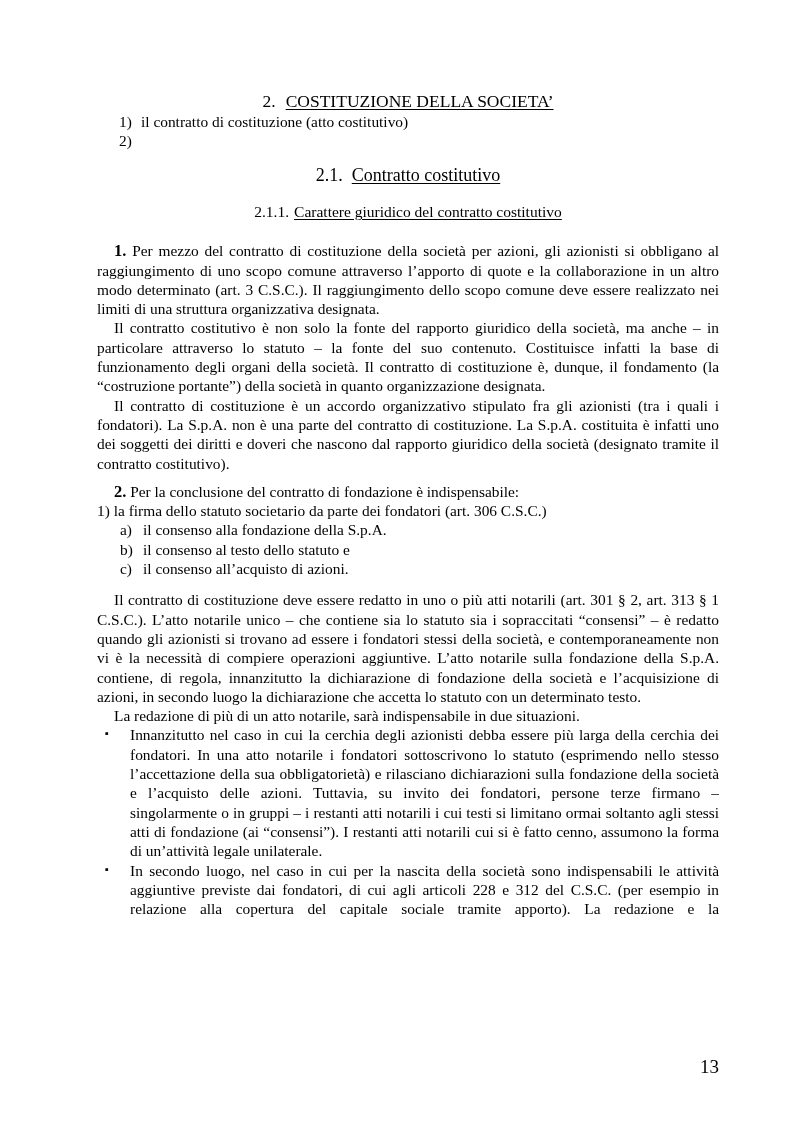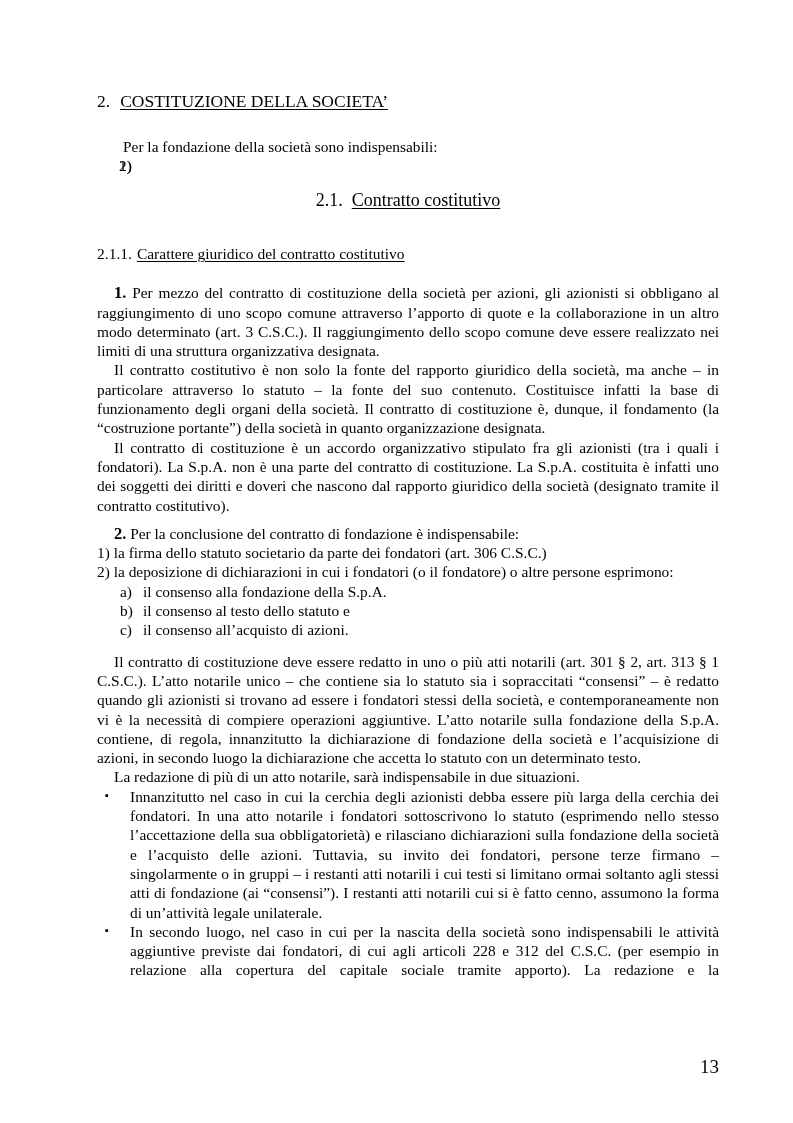--- a/index.html
+++ b/index.html
@@ -20,21 +20,21 @@
     position: absolute;
     left: 97px;
     top: 0;
     width: 622px;
     font-size: 15.4px;
     line-height: 19.3px;
     text-align: justify;
   }
   .doc-title {
     margin-top: 91px;
-    text-align: left;
+    text-align: center;
     font-size: 17.5px;
     line-height: 21px;
     white-space: nowrap;
   }
   .doc-title .t-num { margin-right: 10px; }
   .u { text-decoration: underline; text-underline-offset: 2px; }
   .intro-lead {
     margin-top: 25px;
     text-indent: 26px;
     text-align: left;
@@ -51,22 +51,22 @@
   .section-heading {
     margin-top: 33px;
     text-align: center;
     font-size: 18px;
     font-weight: normal;
     line-height: 23px;
     white-space: nowrap;
   }
   .section-heading .s-num { margin-right: 9px; }
   .subsection-heading {
-    margin-top: 32px;
-    text-align: left;
+    margin-top: 15px;
+    text-align: center;
     font-size: 15.5px;
     line-height: 19px;
     white-space: nowrap;
   }
   .subsection-heading .ss-num { margin-right: 5px; }
   .para {
     margin: 0;
     text-indent: 17px;
   }
   .para-first { margin-top: 20px; }
@@ -108,24 +108,24 @@
 </head>
 <body>
 
 <div class="page">
   <div class="content">
 
     <div class="doc-title">
       <span class="t-num">2.</span><span class="u">COSTITUZIONE DELLA SOCIETA’</span>
     </div>
 
-    <div class="intro-lead">Per la fondazione della società sono indispensabili:</div>
 
     <div class="num-item">
       <span class="marker">1)</span>
+      <span>il contratto di costituzione (atto costitutivo)</span>
     </div>
     <div class="num-item">
       <span class="marker">2)</span>
     </div>
 
     <div class="section-heading">
       <span class="s-num">2.1.</span><span class="u">Contratto costitutivo</span>
     </div>
 
     <div class="subsection-heading">
@@ -134,21 +134,20 @@
 
     <p class="para para-first"><span class="para-lead">1.</span><span> Per mezzo del contratto di costituzione della società per azioni, gli azionisti si obbligano al raggiungimento di uno scopo comune attraverso l’apporto di quote e la collaborazione in un altro modo determinato (art. 3 C.S.C.). Il raggiungimento dello scopo comune deve essere realizzato nei limiti di una struttura organizzativa designata.</span></p>
 
     <p class="para">Il contratto costitutivo è non solo la fonte del rapporto giuridico della società, ma anche – in particolare attraverso lo statuto – la fonte del suo contenuto. Costituisce infatti la base di funzionamento degli organi della società. Il contratto di costituzione è, dunque, il fondamento (la “costruzione portante”) della società in quanto organizzazione designata.</p>
 
     <p class="para">Il contratto di costituzione è un accordo organizzativo stipulato fra gli azionisti (tra i quali i fondatori). La S.p.A. non è una parte del contratto di costituzione. La S.p.A. costituita è infatti uno dei soggetti dei diritti e doveri che nascono dal rapporto giuridico della società (designato tramite il contratto costitutivo).</p>
 
     <p class="para para-gap-sm"><span class="para-lead">2.</span><span> Per la conclusione del contratto di fondazione è indispensabile:</span></p>
 
     <div class="para flush-item"><span>1)</span><span> la firma dello statuto societario da parte dei fondatori (art. 306 C.S.C.)</span></div>
-    <div class="para flush-item"><span>2)</span><span> la deposizione di dichiarazioni in cui i fondatori (o il fondatore) o altre persone esprimono:</span></div>
 
     <div class="letter-item">
       <span class="marker">a)</span>
       <span>il consenso alla fondazione della S.p.A.</span>
     </div>
     <div class="letter-item">
       <span class="marker">b)</span>
       <span>il consenso al testo dello statuto e</span>
     </div>
     <div class="letter-item">

